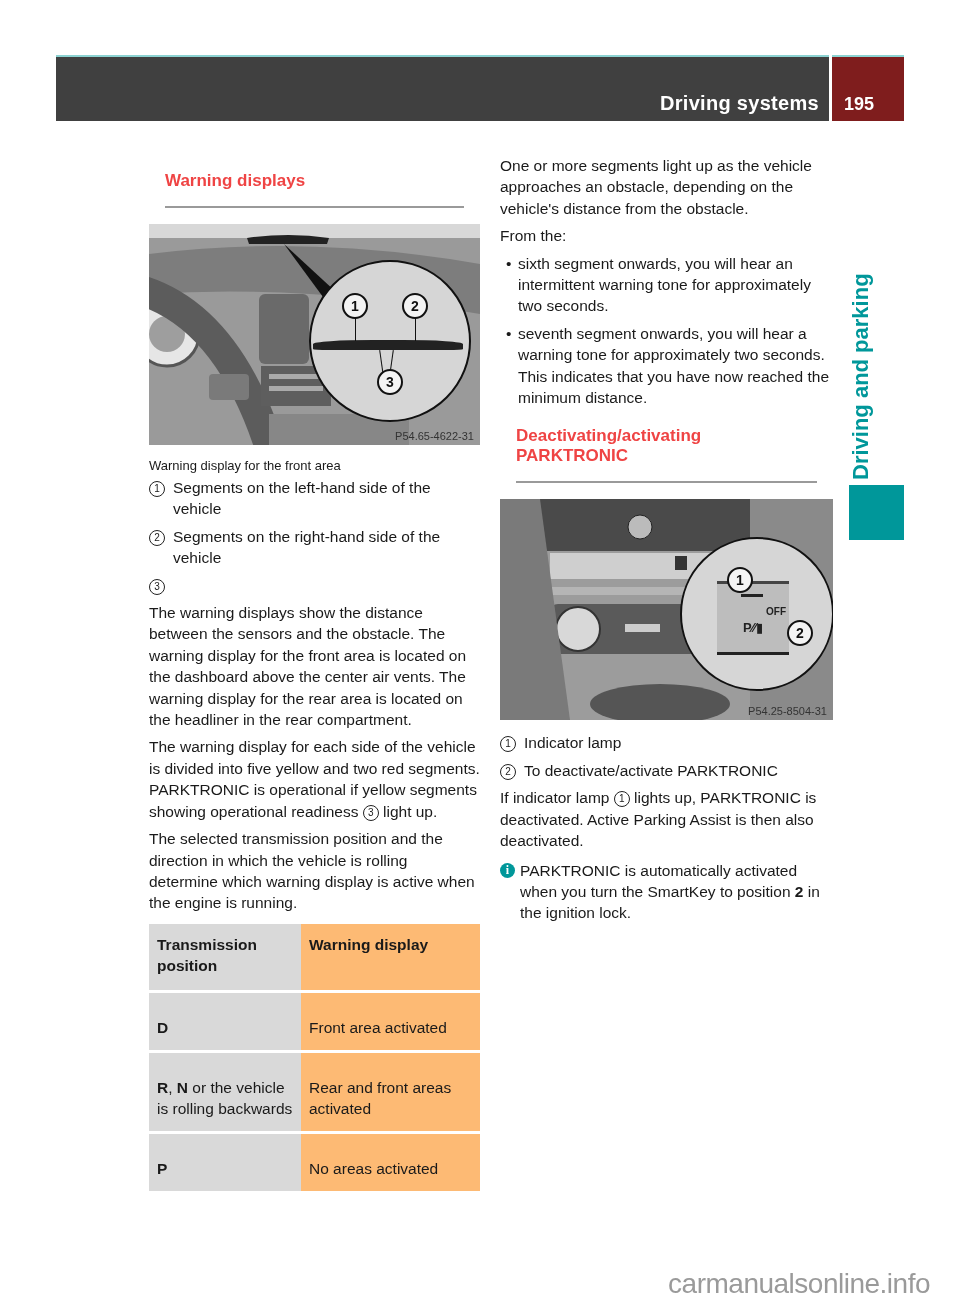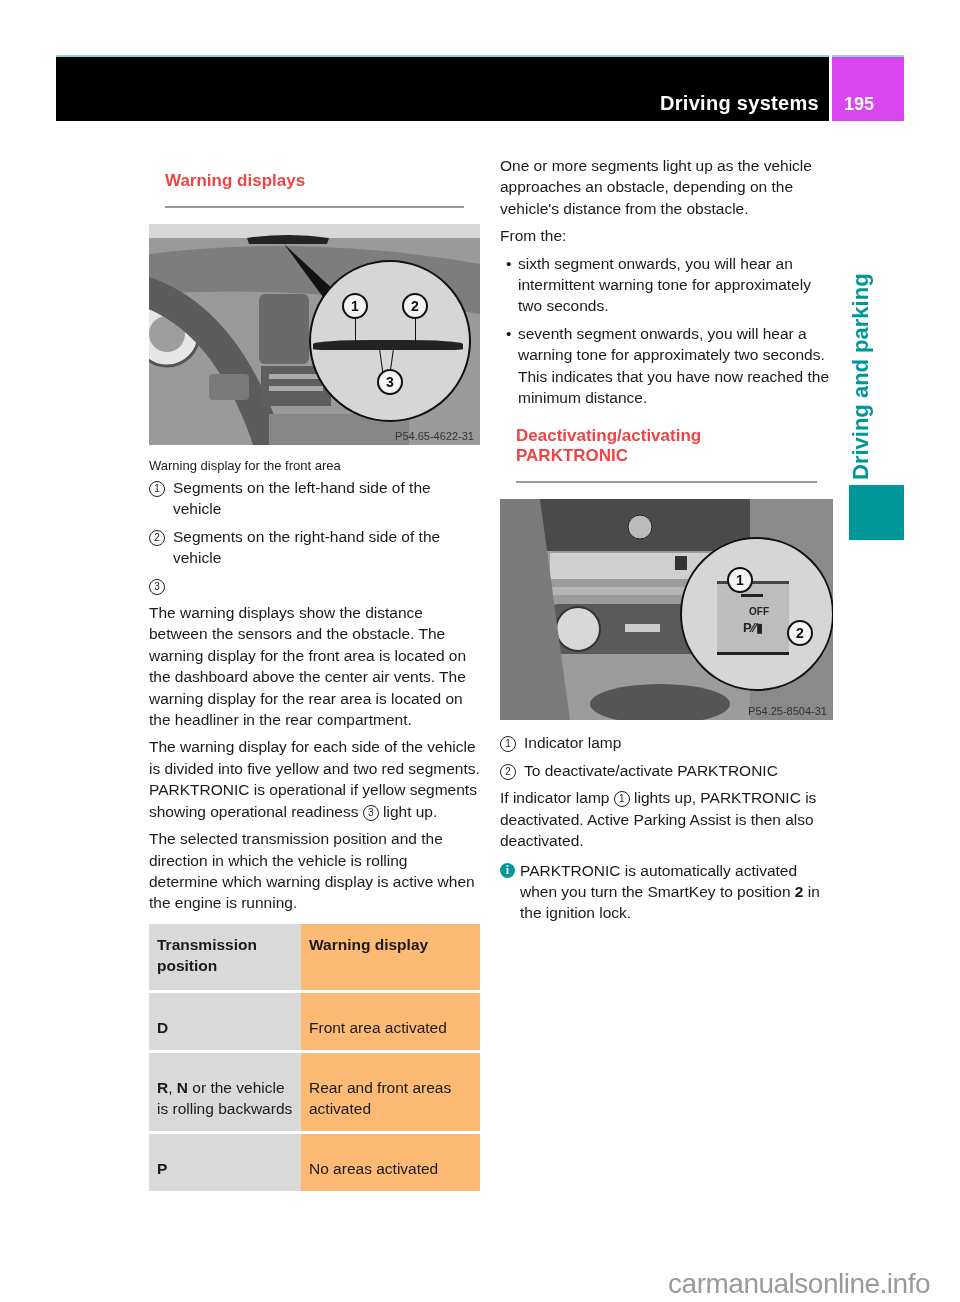--- a/index.html
+++ b/index.html
@@ -3,22 +3,22 @@
 <meta charset="utf-8">
 <style>
   html, body { margin: 0; padding: 0; }
   body {
     width: 960px; height: 1302px; position: relative; overflow: hidden;
     background: #ffffff; color: #1a1a1a;
     font-family: "Liberation Sans", "DejaVu Sans", sans-serif;
   }
   .abs { position: absolute; }
   
-  .hdr-main { left: 56px; top: 55px; width: 773px; height: 66px; background: #000000; border-top: 2px solid #8cd3d2; box-sizing: border-box; }
-  .hdr-page { left: 832px; top: 55px; width: 72px; height: 66px; background: #d946ef; border-top: 2px solid #8cd3d2; box-sizing: border-box; }
+  .hdr-main { left: 56px; top: 55px; width: 773px; height: 66px; background: #404040; border-top: 2px solid #8cd3d2; box-sizing: border-box; }
+  .hdr-page { left: 832px; top: 55px; width: 72px; height: 66px; background: #7f1d1d; border-top: 2px solid #8cd3d2; box-sizing: border-box; }
   .hdr-title { position: absolute; right: 10px; bottom: 6px; color: #ffffff; font-weight: bold; font-size: 20px; letter-spacing: 0.3px; }
   .hdr-num { position: absolute; left: 12px; bottom: 6px; color: #ffffff; font-weight: bold; font-size: 18px; }
   
   .side-text { left: 848px; top: 250px; width: 40px; height: 230px; }
   .side-text span { position: absolute; left: 0; top: 230px; transform-origin: 0 0; transform: rotate(-90deg); white-space: nowrap; color: #00979a; font-weight: bold; font-size: 22px; }
   .side-block { left: 849px; top: 485px; width: 55px; height: 55px; background: #00979a; }
 
   .col-l { left: 149px; width: 331px; }
   .col-r { left: 500px; width: 333px; }
   h2 { margin: 16px; font-size: 17px; font-weight: bold; color: #ef4444; padding-bottom: 15px; border-bottom: 2px solid #9a9a9a; }
@@ -160,21 +160,21 @@
       <rect x="50" y="105" width="180" height="50" rx="8" fill="#5a5a5a"></rect>
       <circle cx="78" cy="130" r="22" fill="#d8d8d8" stroke="#333" stroke-width="2"></circle>
       <rect x="125" y="125" width="35" height="8" fill="#ccc"></rect>
       <ellipse cx="160" cy="205" rx="70" ry="20" fill="#555"></ellipse>
       <path d="M0 0 L40 0 L70 221 L0 221 Z" fill="#7a7a7a"></path>
       <rect x="175" y="57" width="12" height="14" fill="#333"></rect>
     </svg>
     <div class="mag" style="left:180px;top:38px;width:150px;height:150px;">
       <div style="position:absolute;left:35px;top:42px;width:72px;height:68px;background:#bdbdbd;border-top:3px solid #444;border-bottom:3px solid #222;">
         <div style="position:absolute;left:24px;top:10px;width:22px;height:3px;background:#222;"></div>
-        <div style="position:absolute;left:0;top:22px;width:84px;text-align:center;font-size:10px;font-weight:bold;color:#222;">OFF</div>
+        <div style="position:absolute;left:0;top:22px;width:84px;text-align:center;font-size:10px;font-weight:bold;color:#222;padding-left:17px;">OFF</div>
         <div style="position:absolute;left:0;top:36px;width:72px;text-align:center;font-size:13px;font-weight:bold;color:#222;">P∕∕▮</div>
       </div>
     </div>
     <div class="callout" style="left:227px;top:68px;">1</div>
     <div class="callout" style="left:287px;top:121px;">2</div>
     <span class="fig-code">P54.25-8504-31</span>
   </div>
 
   <div style="margin-top:12px;">
     <div class="num-item">

